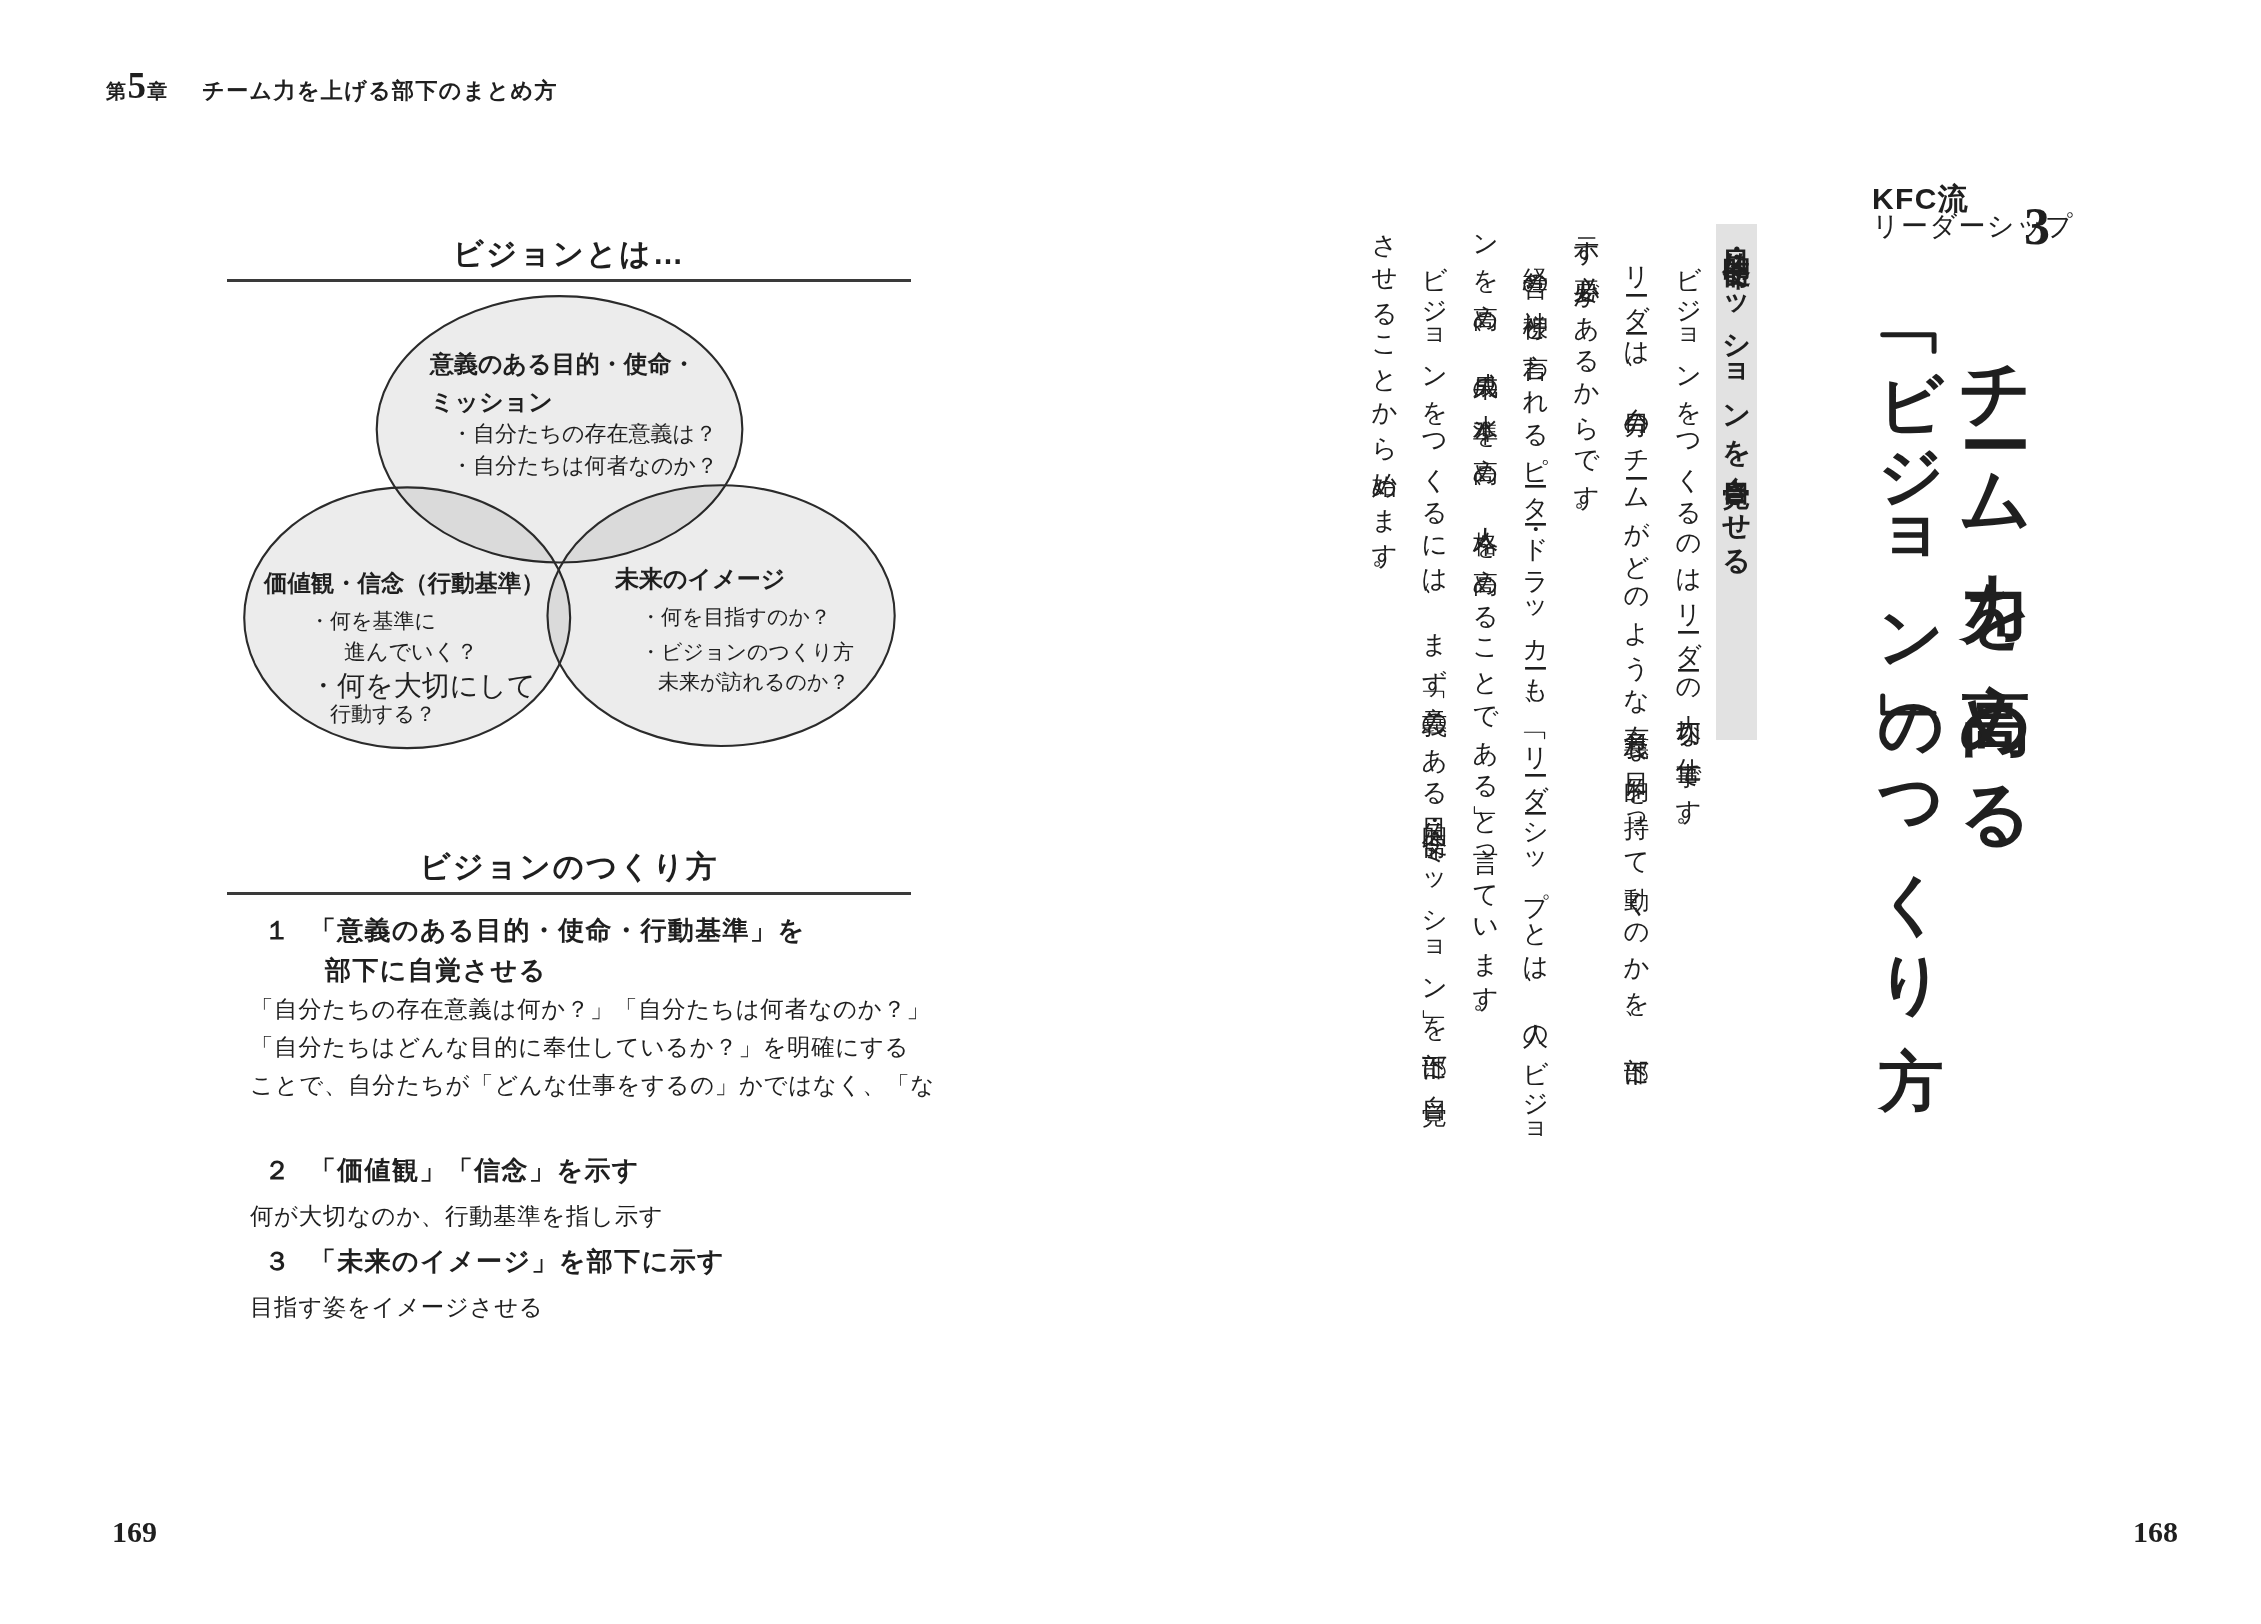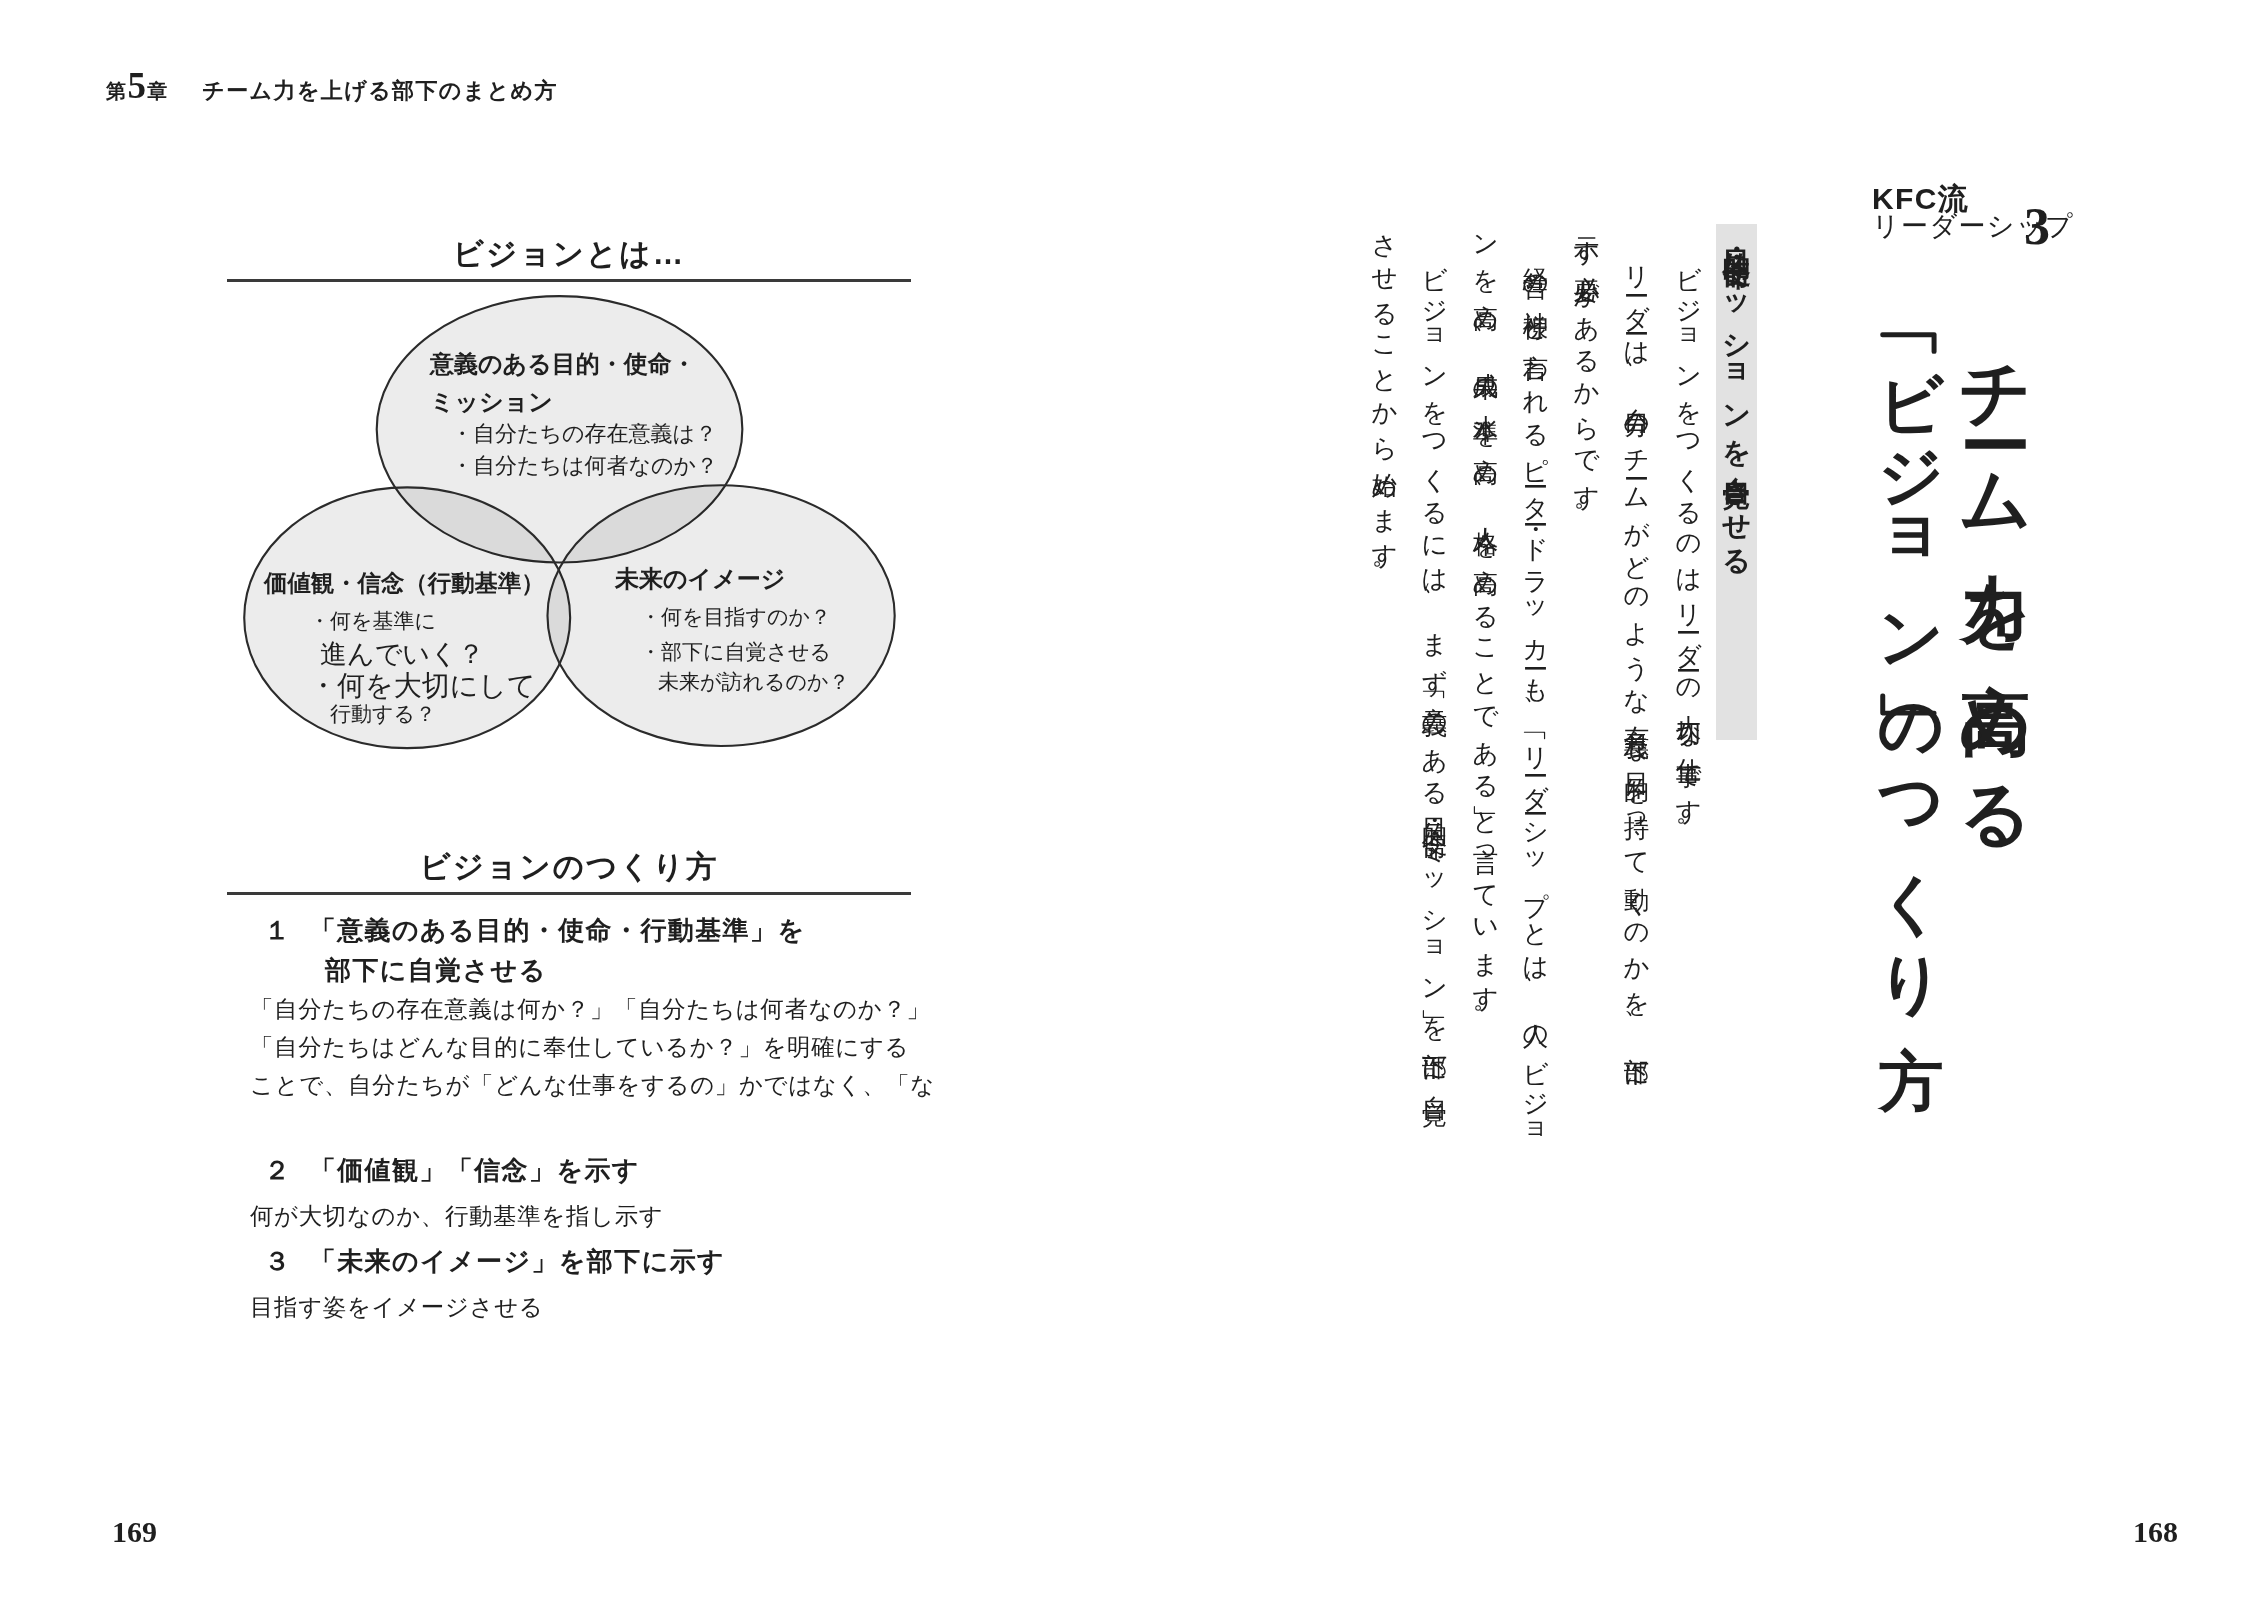--- a/index.html
+++ b/index.html
@@ -65,27 +65,27 @@
     <ellipse cx="677" cy="461" rx="245" ry="184" fill="#000000" fill-opacity="0.075" stroke="#2b2b2b" stroke-width="3"></ellipse>
   </svg>
 
   <div class="abs vt vt-b" style="left:430px;top:352px;font-size:24px;">意義のある目的・使命・</div>
   <div class="abs vt vt-b" style="left:430px;top:390px;font-size:24px;">ミッション</div>
   <div class="abs vt" style="left:451px;top:423px;font-size:22px;">・自分たちの存在意義は？</div>
   <div class="abs vt" style="left:451px;top:455px;font-size:22px;">・自分たちは何者なのか？</div>
 
   <div class="abs vt vt-b" style="left:264px;top:572px;font-size:23.4px;">価値観・信念（行動基準）</div>
   <div class="abs vt" style="left:309px;top:610px;font-size:21px;">・何を基準に</div>
-  <div class="abs vt" style="left:320px;top:641px;font-size:27px;text-align:center;">進んでいく？</div>
+  <div class="abs vt" style="left:344px;top:641px;font-size:22px;text-align:center;">進んでいく？</div>
   <div class="abs vt" style="left:309px;top:672px;font-size:28px;">・何を大切にして</div>
   <div class="abs vt" style="left:330px;top:703px;font-size:21px;">行動する？</div>
 
   <div class="abs vt vt-b" style="left:615px;top:567px;font-size:24px;">未来のイメージ</div>
   <div class="abs vt" style="left:640px;top:606px;font-size:21px;">・何を目指すのか？</div>
-  <div class="abs vt" style="left:640px;top:641px;font-size:21px;">・部下に自覚させる</div>
+  <div class="abs vt" style="left:640px;top:641px;font-size:21px;">・ビジョンのつくり方</div>
   <div class="abs vt" style="left:658px;top:671px;font-size:21px;">未来が訪れるのか？</div>
 
   <div class="abs sec-title" style="top:847px;">ビジョンのつくり方</div>
   <div class="abs sec-rule" style="top:892px;"></div>
 
   <div class="abs step-head" style="left:264px;top:913px;">
     <span class="step-num">１</span><span>「意義のある目的・使命・行動基準」を</span>
   </div>
   <div class="abs step-head" style="left:325px;top:953px;">部下に自覚させる</div>
   <div class="abs step-body" style="left:250px;top:990px;">

